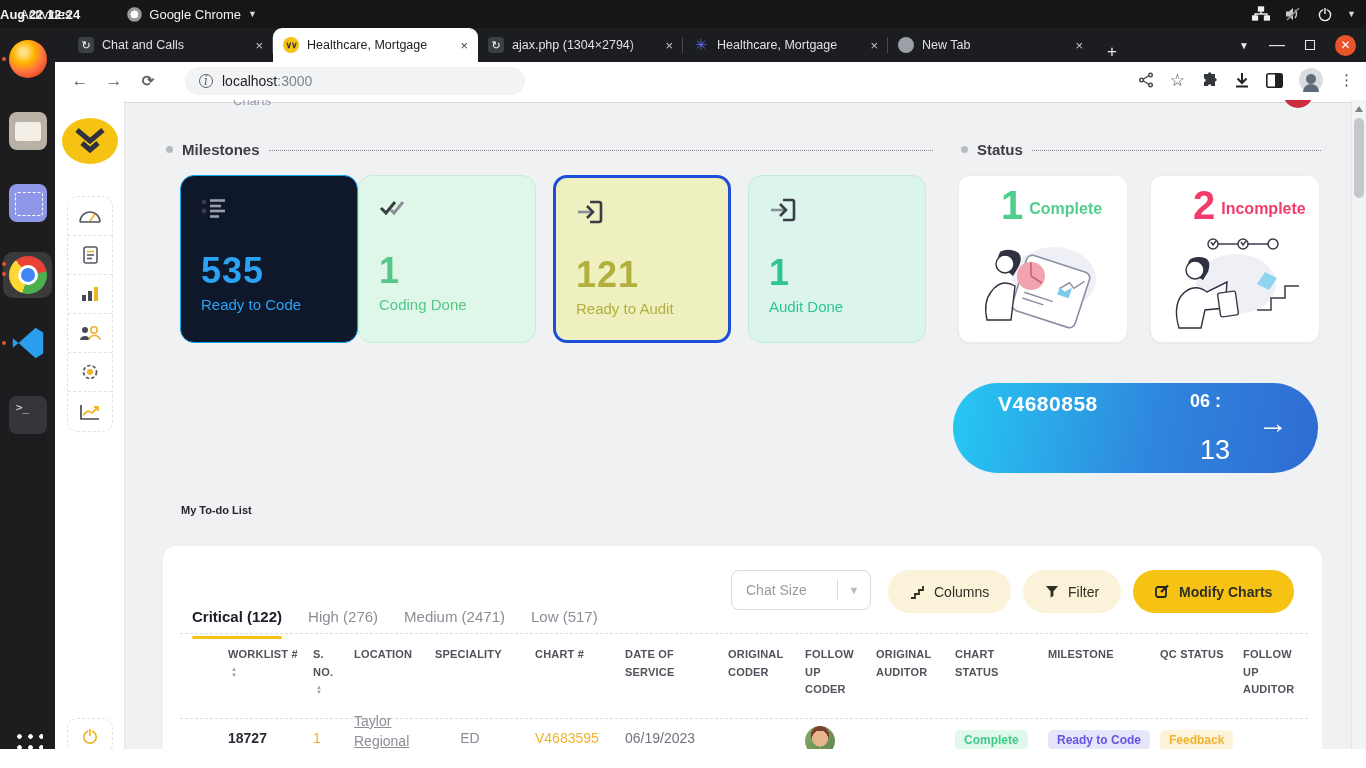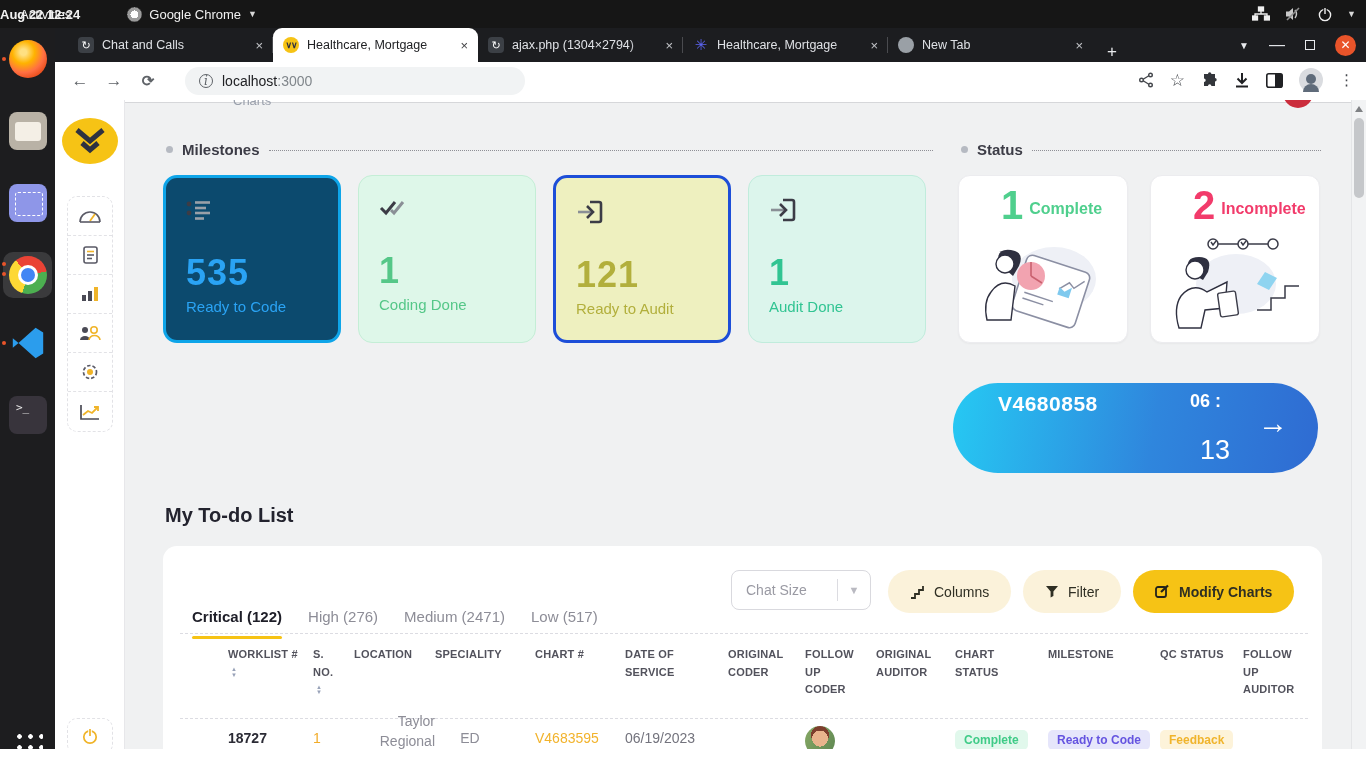--- a/index.html
+++ b/index.html
@@ -78,40 +78,40 @@
   .remnant-avatar { position:absolute; left:1158px; top:-22px; width:30px; height:30px; border-radius:50%; background:linear-gradient(180deg,#e2bb97 0 22px, #cb2d3c 22px); z-index:3; }
 
   .sec-head { position:absolute; display:flex; align-items:center; gap:9px; }
   .sec-dot { width:7px; height:7px; border-radius:50%; background:#b6bac2; }
   .sec-title { font-size:15px; font-weight:bold; color:#3c3c46; }
   .sec-leader { flex:1; border-bottom:1px dotted #8f8f96; height:1px; margin-top:2px; }
 
   .mcard { position:absolute; top:75px; width:178px; height:168px; border-radius:14px; padding:22px 20px; }
   .mcard .num { font-size:36px; font-weight:bold; margin-top:26px; letter-spacing:1px; }
   .mcard .lbl { font-size:15px; margin-top:4px; }
-  .mc0 { background:#0c4a6e; border:3px solid #0ea5e9; } .mc0 .num,.mc0 .lbl { color:#2aa3f4; }
+  .mc0 { background:#0f172a; border:1px solid #0ea5e9;margin-left:17px; } .mc0 .num,.mc0 .lbl { color:#2aa3f4; }
   .mc1 { background:#def7e9; border:1px solid #c4eed6; } .mc1 .num,.mc1 .lbl { color:#55c788; }
   .mc2 { background:#eef0bf; border:3px solid #1d4ed8; } .mc2 .num,.mc2 .lbl { color:#b2af3c; }
   .mc3 { background:#dcf5ec; border:1px solid #c0ecdc; } .mc3 .num,.mc3 .lbl { color:#31c492; }
 
   .scard { position:absolute; top:75px; width:170px; height:168px; background:#fff; border:1px solid #ececef; border-radius:12px; box-shadow:0 1px 2px rgba(0,0,0,.04); padding:10px 14px; }
   .scard .head { display:flex; align-items:flex-start; gap:6px; margin-left:28px; }
   .scard .num { font-size:40px; font-weight:bold; line-height:.95; }
   .scard .lbl { font-size:16px; font-weight:bold; margin-top:14px; }
   .sc-green .num,.sc-green .lbl { color:#4fcf8d; }
   .sc-pink .num,.sc-pink .lbl { color:#f23b6b; }
   .scard svg { position:absolute; left:10px; top:58px; }
 
   .timer { position:absolute; left:828px; top:283px; width:365px; height:90px; border-radius:45px; background:linear-gradient(100deg,#26c9f3 0%, #2f86dd 55%, #2f6bd2 100%); color:#fff; }
   .timer .code { position:absolute; left:45px; top:9px; font-size:21px; font-weight:bold; letter-spacing:.5px; }
   .timer .t1 { position:absolute; left:237px; top:8px; font-size:18px;font-weight:bold; }
   .timer .t2 { position:absolute; left:247px; top:52px; font-size:27px; }
   .timer .go { position:absolute; right:30px; top:23px; font-size:30px; font-weight:bold; }
 
-  .todo-title { position:absolute; left:40px; top:404px; font-size:20px; font-weight:bold; color:#23232e; }
+  .todo-title { position:absolute; left:56px; top:404px; font-size:11px; font-weight:bold; color:#23232e; }
   .todo-card { position:absolute; left:38px; top:446px; width:1159px; height:330px; background:#fff; border-radius:14px 14px 0 0; }
   .tabs { position:absolute; left:29px; top:30px; display:flex; gap:26px; font-size:15px; color:#8d8d97;margin-top:32px; }
   .ttab { padding-bottom:14px; position:relative; }
   .ttab.active { color:#1e1e28; font-weight:bold; }
   .ttab.active::after { content:""; position:absolute; left:0; right:0; bottom:0; height:3px; background:#f6c315; border-radius:2px; }
 
   .pagesize { position:absolute; left:568px; top:24px; width:140px; height:40px; border:1px solid #d9d9de; border-radius:8px; background:#fff; display:flex; align-items:center; font-size:14px; color:#9a9aa3; }
   .pagesize .ph { margin-left:14px; flex:1; }
   .pagesize .dv { width:1px; height:22px; background:#dcdce1; }
   .pagesize .ch { width:32px; text-align:center; color:#b9b9c1; font-size:11px; }
@@ -125,21 +125,21 @@
   .grid { display:grid; grid-template-columns:48px 85px 41px 81px 100px 90px 103px 77px 71px 79px 93px 112px 83px 67px; }
   .thead { position:absolute; left:17px; top:100px; font-size:11px; font-weight:bold; color:#52525c; line-height:1.6; letter-spacing:.2px; }
   .thead .cell { padding-right:12px; }
   .cbx { width:20px; height:20px; background:#e9eaef; border-radius:6px; margin-top:2px; }
   .sort { display:inline-flex; flex-direction:column; vertical-align:middle; margin-left:3px; color:#98a2b8; font-size:6px; line-height:.9; }
   .trow { position:absolute; left:17px; top:184px; font-size:14px; color:#8d8d97; align-items:start; }
   .trow .b { color:#2b2b35; font-weight:bold; }
   .trow .yellow { color:#f2ac29; }
   .trow .link { color:#f2b32c; }
   .trow .dosc { color:#73737d; }
-  .loc { text-align:right; line-height:1.4; margin-top:-18px; }
+  .loc { text-align:left; line-height:1.4; margin-top:-18px;text-decoration:underline; }
   .spec { text-align:center; padding-right:30px; }
   .badge { display:inline-block; padding:3px 9px; border-radius:5px; font-size:12px; font-weight:bold; white-space:nowrap; }
   .bg-complete { background:#e1f8ec; color:#3fcb87; }
   .bg-ready { background:#e6e6fb; color:#6554e0; }
   .bg-feedback { background:#fdf3da; color:#f0b42c; }
   .row-avatar { width:30px; height:30px; border-radius:50%; margin-top:-4px;
     background:radial-gradient(circle at 50% 42%, #e8b48c 0 8px, transparent 8px), radial-gradient(circle at 50% 30%, #7d3f2d 0 9px, transparent 9px), linear-gradient(120deg,#86a864,#5e8752); }
 
   
   .scrollbar { position:absolute; right:0; top:72px; bottom:0; width:15px; background:#f2f3f4; border-left:1px solid #e4e5e7; z-index:30; }

